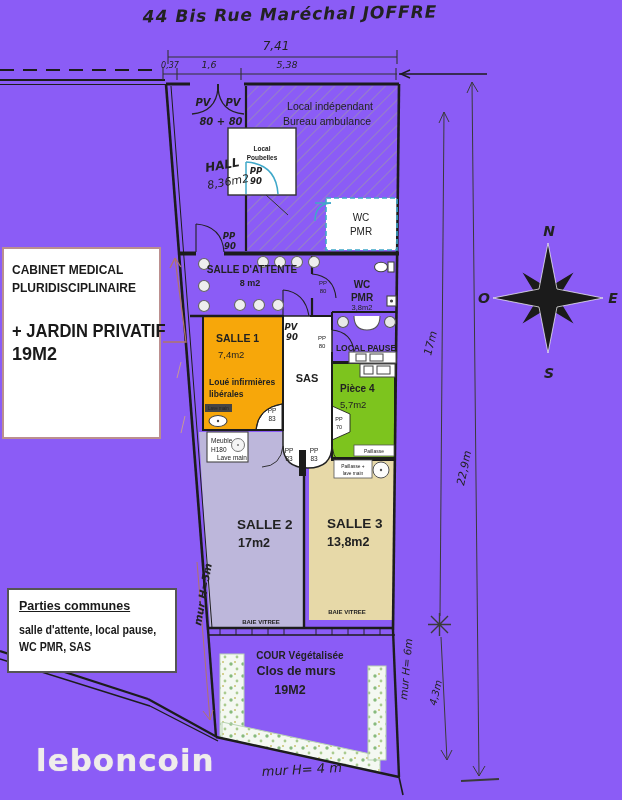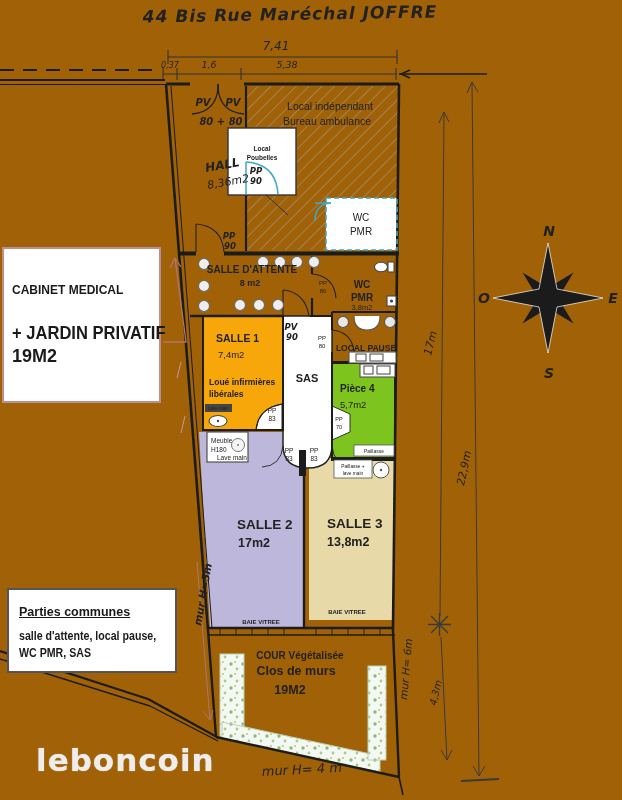--- a/index.html
+++ b/index.html
@@ -1,33 +1,33 @@
 <!DOCTYPE html>
 <html><head>
 <meta charset="utf-8">
 <style>
   html,body{margin:0;padding:0;background:#fff;}
-  #canvas{position:relative;width:622px;height:800px;background:#a16207;overflow:hidden;
+  #canvas{position:relative;width:622px;height:800px;background:#8b5cf6;overflow:hidden;
           font-family:"Liberation Sans",sans-serif;color:#1a1a1a;}
   .abs{position:absolute;}
   .hw{font-family:"DejaVu Sans",sans-serif;font-style:italic;}
   #title{left:130px;top:4px;width:320px;text-align:center;font-size:17px;font-weight:bold;
          transform:rotate(-1deg);letter-spacing:1px;color:#222;}
-  #cabinet-box{left:2px;top:247px;width:159px;height:156px;border:2px solid #bb8f8f;
-               box-sizing:border-box;background:#fff;padding:32px 4px 0 8px;}
+  #cabinet-box{left:2px;top:247px;width:159px;height:192px;border:2px solid #bb8f8f;
+               box-sizing:border-box;background:#fff;padding:12px 4px 0 8px;}
   #cabinet-box .l1{font-size:12px;font-weight:bold;line-height:1.5;white-space:nowrap;}
   #cabinet-box .l3{font-size:18px;font-weight:bold;margin-top:24px;white-space:nowrap;
                    transform:scaleX(0.92);transform-origin:0 0;}
   #cabinet-box .l4{font-size:18px;font-weight:bold;line-height:1.35;}
   #climate{left:16px;top:512px;width:210px;}
   #climate .c1{font-size:13px;white-space:nowrap;transform:scaleX(0.82);transform-origin:0 0;}
   #climate .c2{font-size:11px;margin-top:12px;white-space:nowrap;transform:scaleX(0.9);transform-origin:0 0;}
   #climate .c3{font-size:11px;margin-top:4px;white-space:nowrap;transform:scaleX(0.88);transform-origin:0 0;}
   #common-box{left:7px;top:588px;width:170px;height:85px;border:2px solid #555;box-sizing:border-box;
-              background:#fff;padding:15px 4px 0 10px;}
+              background:#fff;padding:9px 4px 0 10px;}
   #common-box .t{font-size:12.5px;font-weight:bold;text-decoration:underline;white-space:nowrap;}
   #common-box .c{font-size:12.5px;font-weight:bold;margin-top:9px;line-height:1.35;white-space:nowrap;
                  transform:scaleX(0.85);transform-origin:0 0;}
   #watermark{left:36px;top:742px;font-size:31px;font-weight:bold;letter-spacing:1px;
              font-family:"DejaVu Sans",sans-serif;color:#efecec;text-shadow:0 0 1px #dcd8d8;}
   svg text{font-family:"Liberation Sans",sans-serif;fill:#222;}
   svg text.hw{font-family:"DejaVu Sans",sans-serif;font-style:italic;}
   svg text.b{font-weight:bold;}
 </style>
 </head>
@@ -303,20 +303,21 @@
       <path d="M548,243 L557,289 L603,298 L557,307 L548,353 L539,307 L493,298 L539,289 Z" fill="#1b1b1b" stroke="#fff" stroke-width="0.7"></path>
       <text class="hw b" x="549" y="236" font-size="14" text-anchor="middle">N</text>
       <text class="hw b" x="549" y="378" font-size="14" text-anchor="middle">S</text>
       <text class="hw b" x="613" y="303" font-size="14" text-anchor="middle">E</text>
       <text class="hw b" x="484" y="303" font-size="14" text-anchor="middle">O</text>
     </g>
   </svg>
 
   <div id="cabinet-box" class="abs">
     <div class="l1">CABINET MEDICAL</div>
+    <div class="l1">PLURIDISCIPLINAIRE</div>
     <div class="l3">+ JARDIN PRIVATIF</div>
     <div class="l4">19M2</div>
   </div>
 
 
   <div id="common-box" class="abs">
     <div class="t">Parties communes</div>
     <div class="c">salle d'attente, local pause,</div>
     <div class="c" style="margin-top:0">WC PMR, SAS</div>
   </div>

